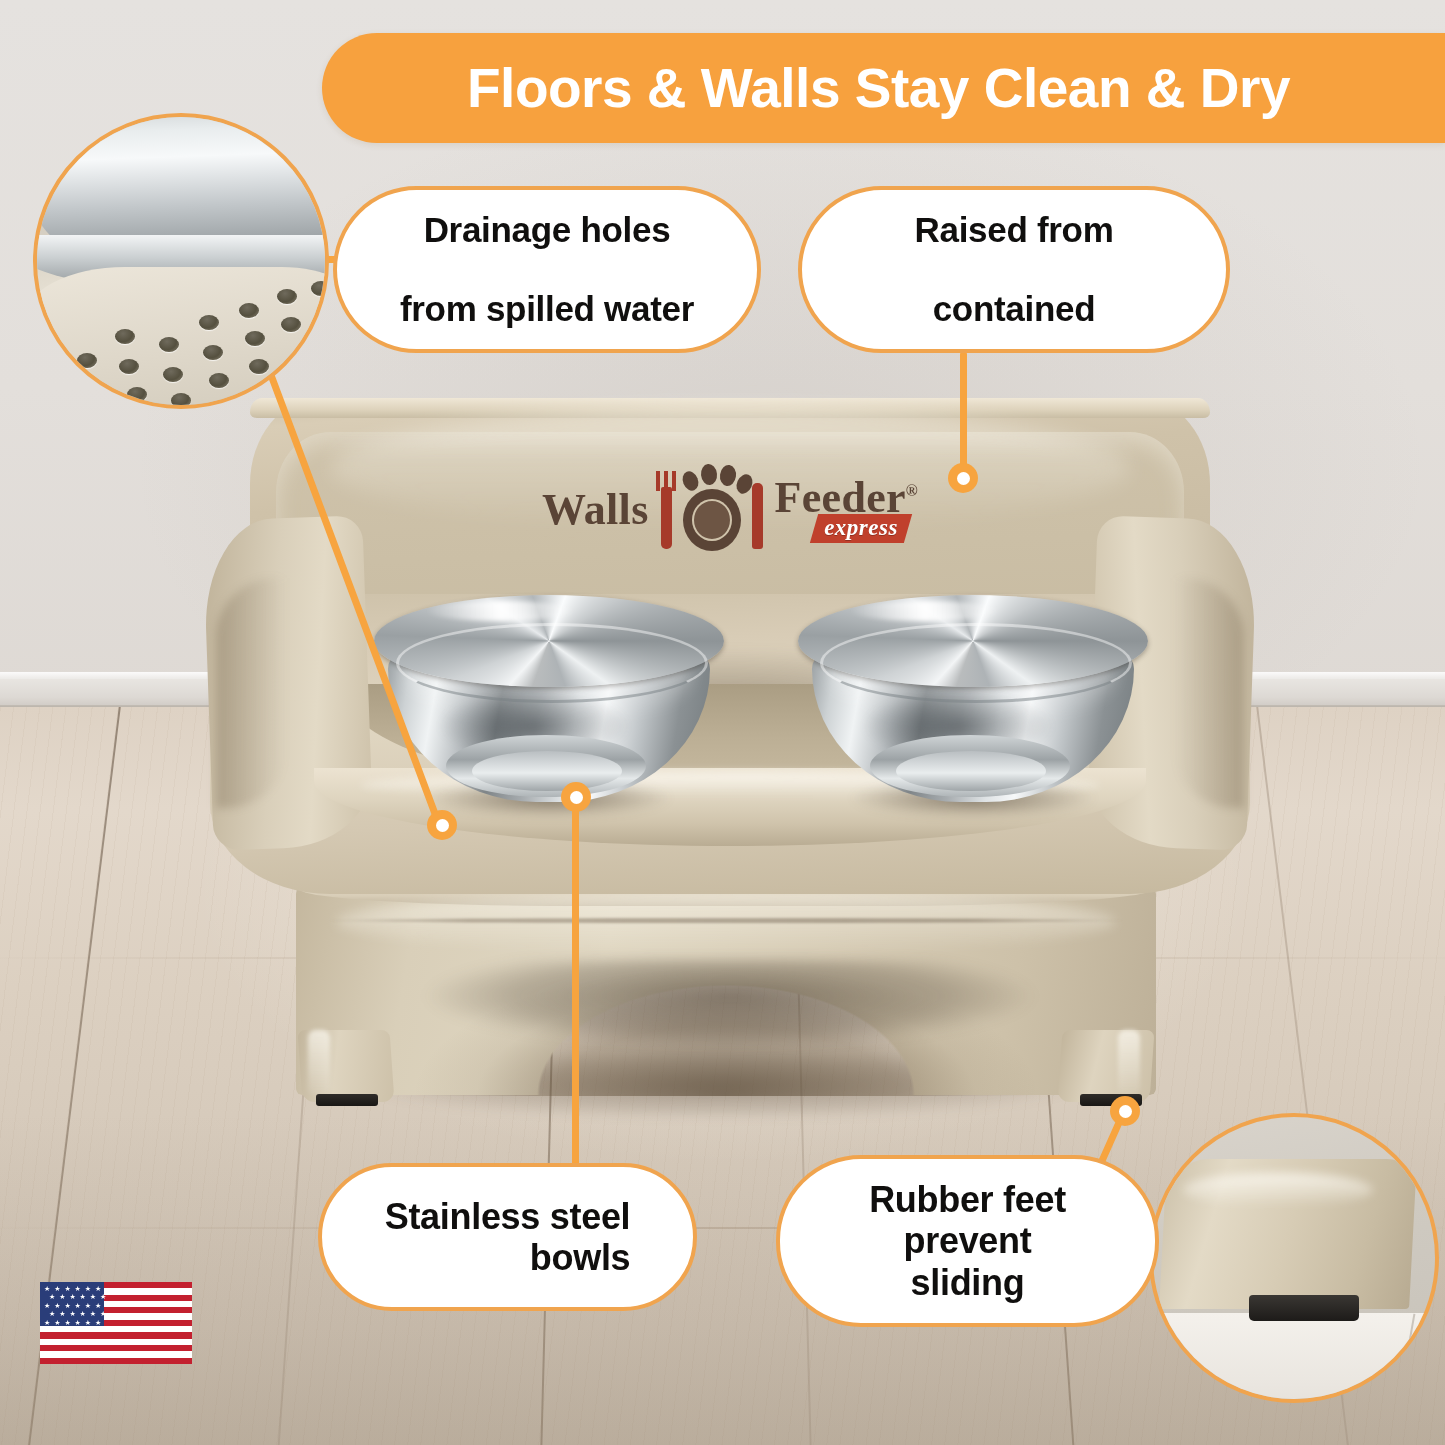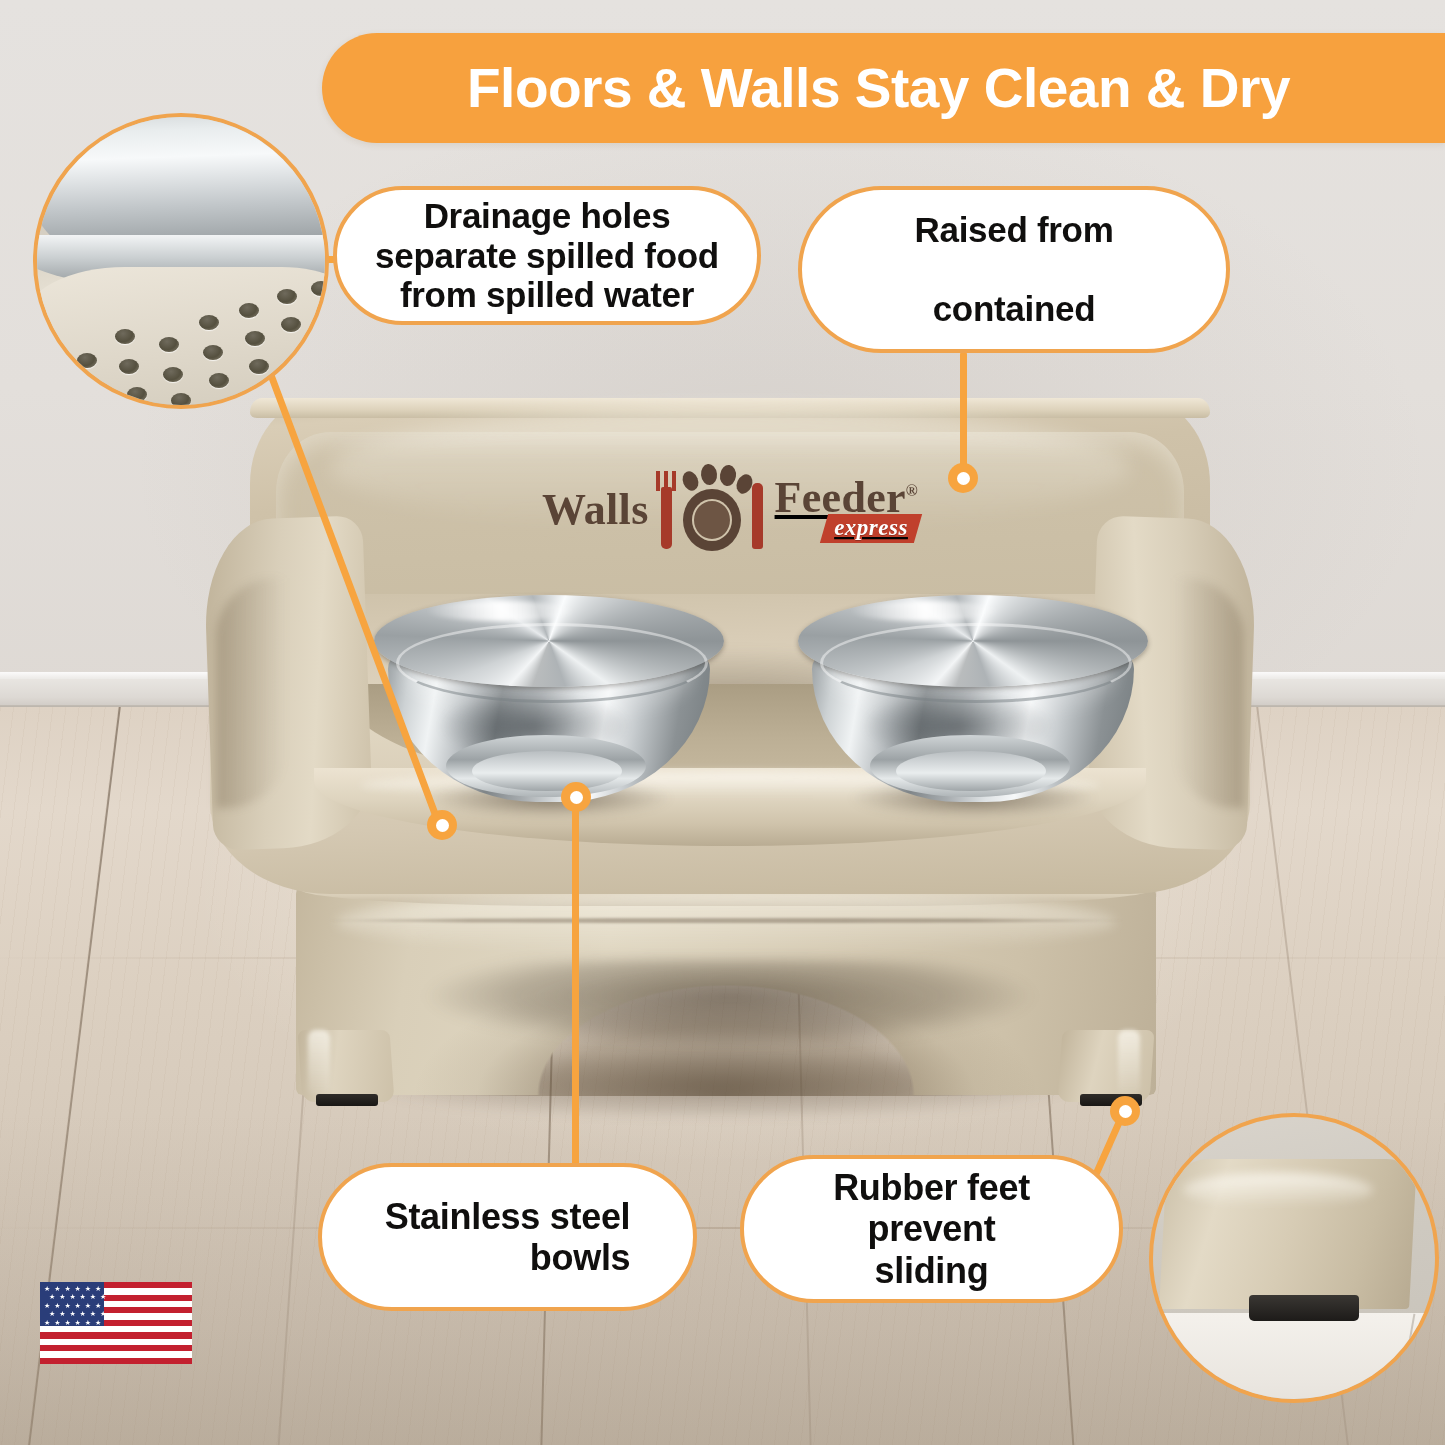--- a/index.html
+++ b/index.html
@@ -305,21 +305,21 @@
   }
   .plate::after{
     content:"";position:absolute;left:9px;top:10px;width:40px;height:42px;
     border-radius:50%;background:#6d5544;box-shadow:inset 0 0 0 2px #cfc3ab;
   }
   .toe{position:absolute;background:#5a4436;border-radius:50%;}
   .toe1{left:30px;top:6px;width:15px;height:20px;transform:rotate(-22deg);}
   .toe2{left:48px;top:-1px;width:16px;height:21px;transform:rotate(-6deg);}
   .toe3{left:67px;top:0px;width:16px;height:21px;transform:rotate(8deg);}
   .toe4{left:84px;top:9px;width:15px;height:20px;transform:rotate(24deg);}
-  .logo-right{position:relative;display:flex;flex-direction:column;align-items:flex-end;text-decoration:underline;}
+  .logo-right{position:relative;display:flex;flex-direction:column;align-items:center;}
   .reg{font-size:16px;vertical-align:super;font-family:"Liberation Serif",serif;}
   .express-banner{
     position:relative;margin-top:-6px;margin-left:30px;
     background:#c0402c;
     transform:skewX(-16deg);
     padding:2px 10px 3px 10px;
   }
   .express-text{
     display:block;transform:skewX(16deg);
     font-family:"Liberation Serif", serif;
@@ -345,24 +345,24 @@
   .bubble{
     position:absolute;background:#ffffff;border:4px solid #f0a44e;
     display:flex;align-items:center;justify-content:center;text-align:center;
     box-sizing:border-box;
     z-index:6;
   }
   .bubble-text{
     font-size:35px;font-weight:700;color:#100f0e;line-height:1.14;
     letter-spacing:-.3px;
   }
-  #bubble-drainage{left:333px;top:186px;width:428px;height:139px;border-radius:84px;}
+  #bubble-drainage{left:333px;top:186px;width:428px;height:167px;border-radius:84px;}
   #bubble-walls{left:798px;top:186px;width:432px;height:167px;border-radius:84px;}
   #bubble-bowls{left:318px;top:1163px;width:379px;height:148px;border-radius:74px;text-align:right;}
-  #bubble-feet{left:740px;top:1155px;width:383px;height:148px;border-radius:85px;}
+  #bubble-feet{left:776px;top:1155px;width:383px;height:172px;border-radius:85px;}
   #bubble-bowls .bubble-text{font-size:36px;}
   #bubble-feet .bubble-text{font-size:36px;}
 
   
   .inset{
     position:absolute;border-radius:50%;border:4px solid #f0a44e;
     box-sizing:border-box;overflow:hidden;z-index:5;
   }
   #inset-drainage{left:33px;top:113px;width:296px;height:296px;
     background:linear-gradient(168deg,#dcd6cb 0%,#cfc8bb 26%,#e6e0d3 52%,#d7d0c2 78%,#c6bfb0 100%);
@@ -584,21 +584,21 @@
     <div class="feet-pad"></div>
   </div>
 
   <div class="banner">
     <span class="banner-text">Floors &amp; Walls Stay Clean &amp; Dry</span>
   </div>
 
   <div class="bubble" id="bubble-drainage">
     <span class="bubble-text">
       <span>Drainage holes</span><br>
-      <span>separate spilled food</span><br>
+      <br>
       <span>from spilled water</span>
     </span>
   </div>
 
   <div class="bubble" id="bubble-walls">
     <span class="bubble-text">
       <span>Raised from</span><br>
       <br>
       <span>contained</span>
     </span>

